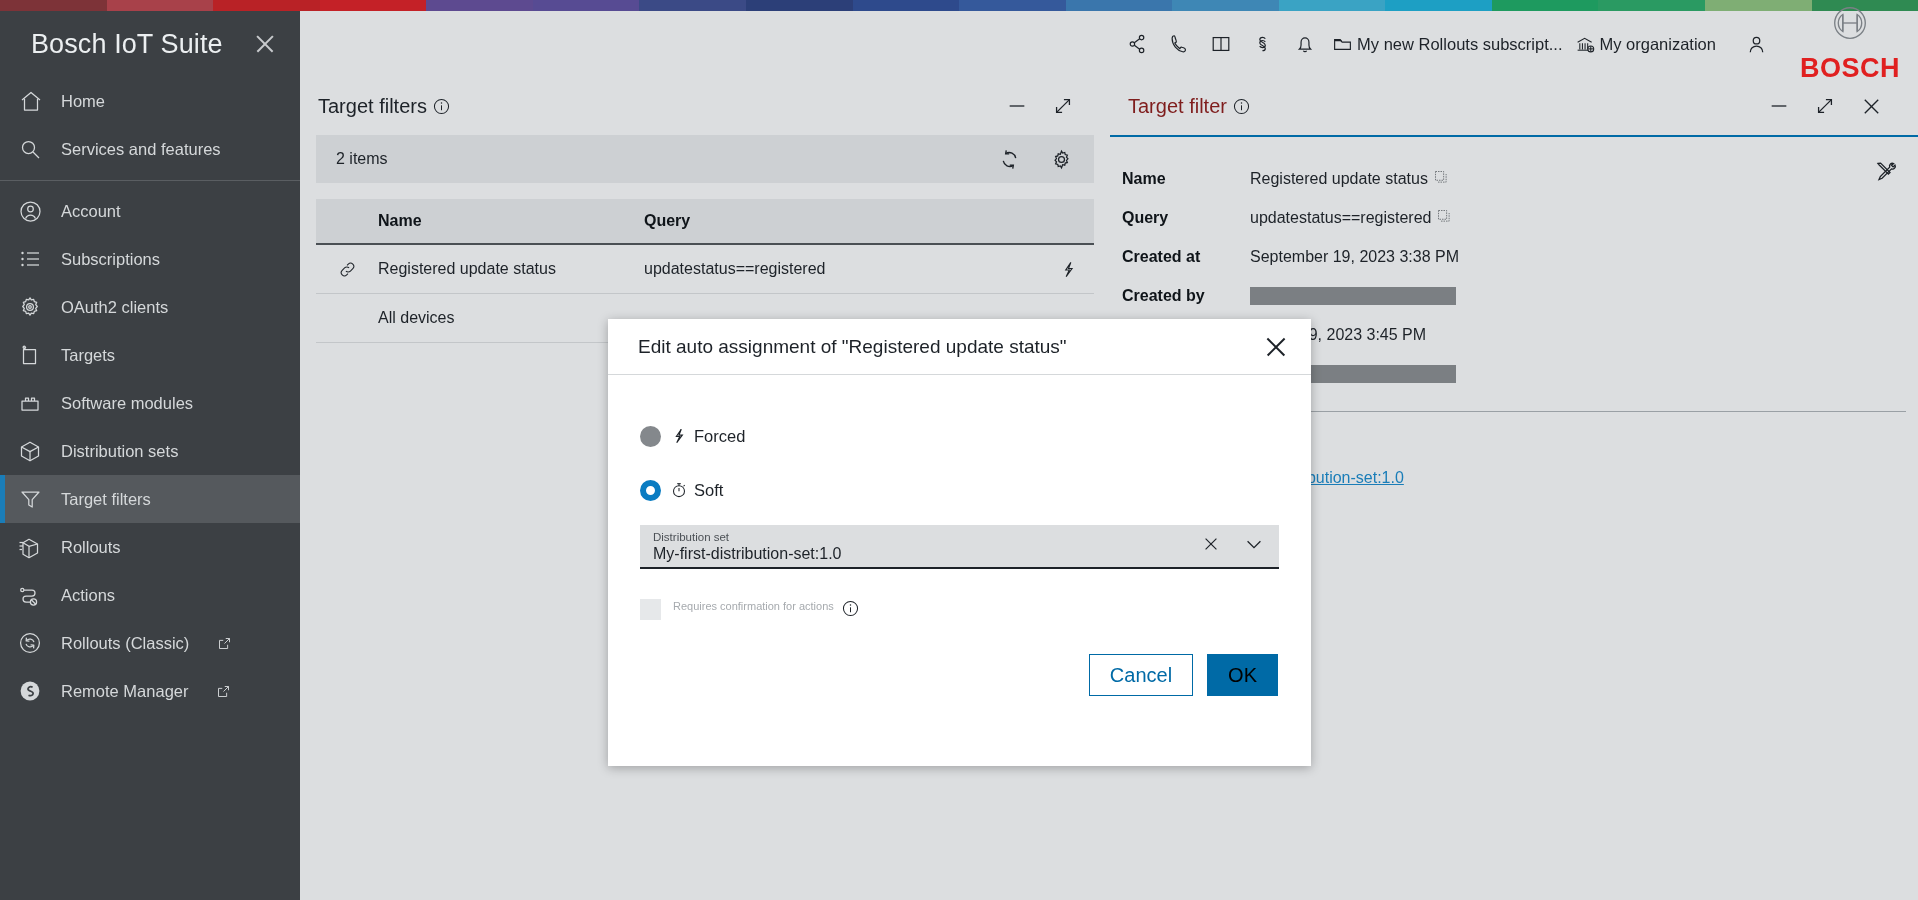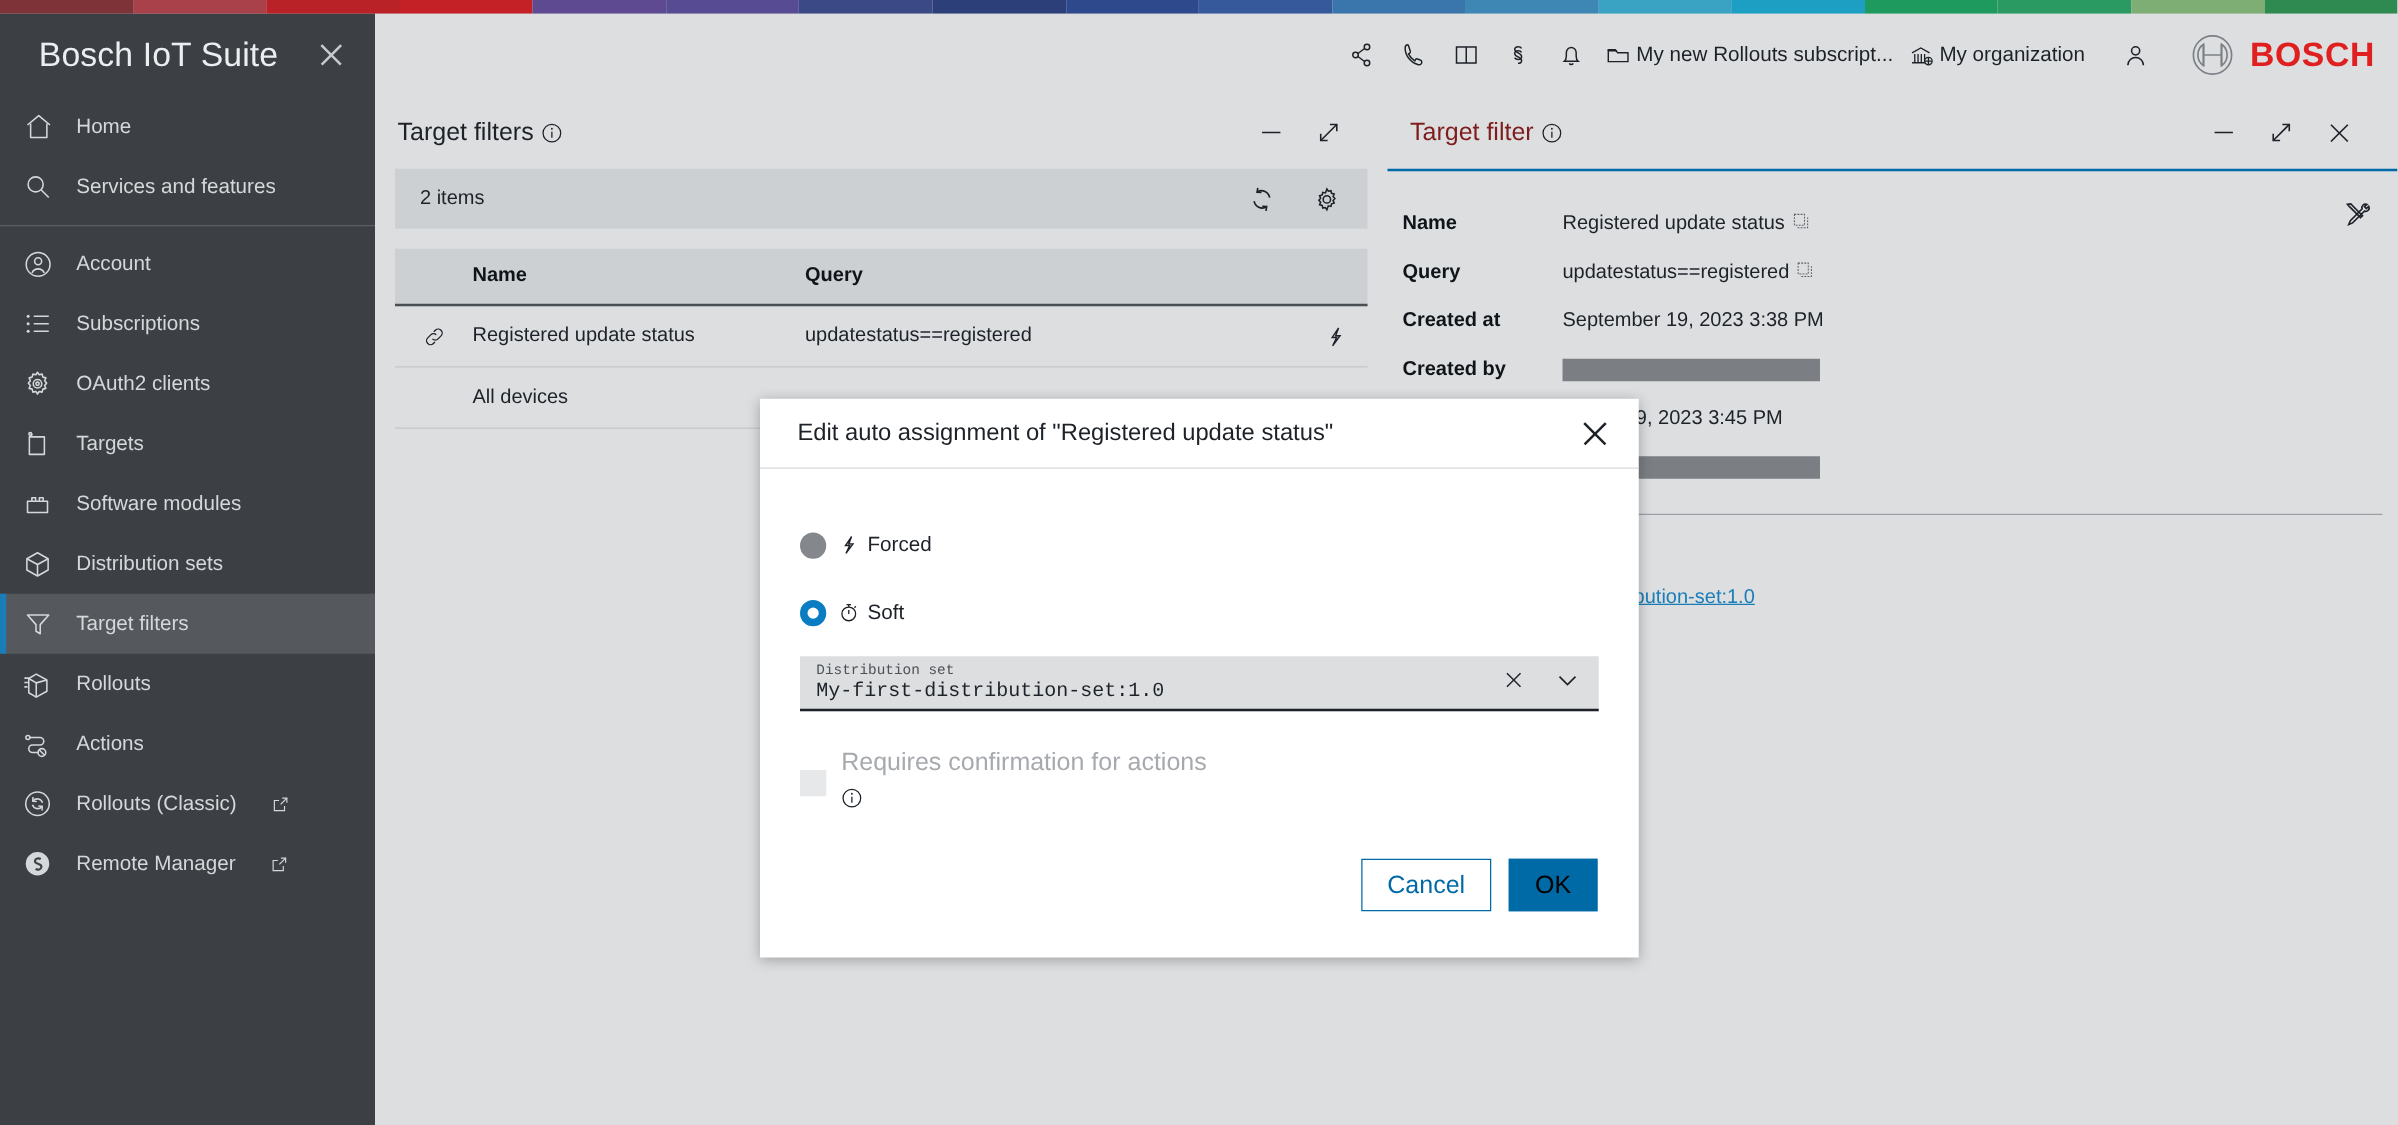--- a/index.html
+++ b/index.html
@@ -53,21 +53,21 @@
   .ext { margin-left: 10px; display: inline-flex; }
 
   
   .topbar {
     position: absolute; top: 11px; left: 300px; right: 0; height: 66px;
     background: #dcdee0; display: flex; align-items: center;
     justify-content: flex-end; padding-right: 18px; gap: 0px;
   }
   .tb-icon { width: 42px; height: 42px; display: flex; align-items: center; justify-content: center; cursor: pointer; }
   .tb-chip { display: flex; align-items: center; gap: 4px; font-size: 16.5px; color: #1d2228; cursor: pointer; padding: 0 6px; }
-  .bosch-logo { display: flex; align-items: center; gap: 12px; margin-left: 22px; }
+  .bosch-logo { display: flex; align-items: center; gap: 12px; margin-left: 22px; flex-direction: column; }
   .bosch-word { color: #e02020; font-size: 27px; font-weight: bold; letter-spacing: .5px; font-family: "Liberation Sans", sans-serif; }
 
   
   .panel-left {
     position: absolute; top: 77px; left: 300px; width: 810px; height: 823px;
     background: #dcdee0;
   }
   .panel-head {
     height: 58px; display: flex; align-items: center; padding: 0 18px 0 18px;
     justify-content: space-between;
@@ -135,30 +135,30 @@
 
   .radio-row { display: flex; align-items: center; gap: 9px; height: 54px; cursor: pointer; }
   .radio {
     width: 21px; height: 21px; border-radius: 50%; background: #84888c; flex: 0 0 21px;
   }
   .radio.on { background: #ffffff; border: 6px solid #0a7cc2; }
   .radio-label { font-size: 16.5px; color: #1d2228; display: flex; align-items: center; gap: 6px; }
 
   .ds-field {
     margin-top: 8px; height: 44px; background: #dcdee0; border-bottom: 2px solid #1d2228;
-    display: flex; align-items: center; padding: 0 14px 0 13px; position: relative; font-family: Liberation Mono, monospace;
+    display: flex; align-items: center; padding: 0 14px 0 13px; position: relative;
   }
   .ds-texts { display: flex; flex-direction: column; justify-content: center; flex: 1; }
   .ds-label { font-size: 11.5px; color: #4c5156; line-height: 14px; }
   .ds-value { font-size: 16px; color: #1d2228; line-height: 19px; }
   .ds-actions { display: flex; align-items: center; gap: 22px; }
 
   .cb-row { display: flex; align-items: center; gap: 12px; margin-top: 30px; }
   .cb-box { width: 21px; height: 21px; background: #e6e8ea; flex: 0 0 21px; }
-  .cb-label { font-size: 20px; color: #a6aaae; display: flex; align-items: flex-start; gap: 8px; flex-direction: column; }
+  .cb-label { font-size: 11px; color: #a6aaae; display: flex; align-items: flex-start; gap: 8px; }
 
   .modal-footer { display: flex; justify-content: flex-end; gap: 14px; margin-top: 34px; padding-right: 1px; }
   .btn {
     height: 42px; min-width: 72px; padding: 0 20px; font-size: 20px; cursor: pointer;
     display: flex; align-items: center; justify-content: center; font-family: "Liberation Sans", sans-serif;
   }
   .btn-cancel { background: #ffffff; border: 1px solid #006aa6; color: #006aa6; }
   .btn-ok { background: #006aa6; border: 1px solid #006aa6; color: #000000; min-width: 60px; }
 
   .info-circle { display: inline-flex; }

